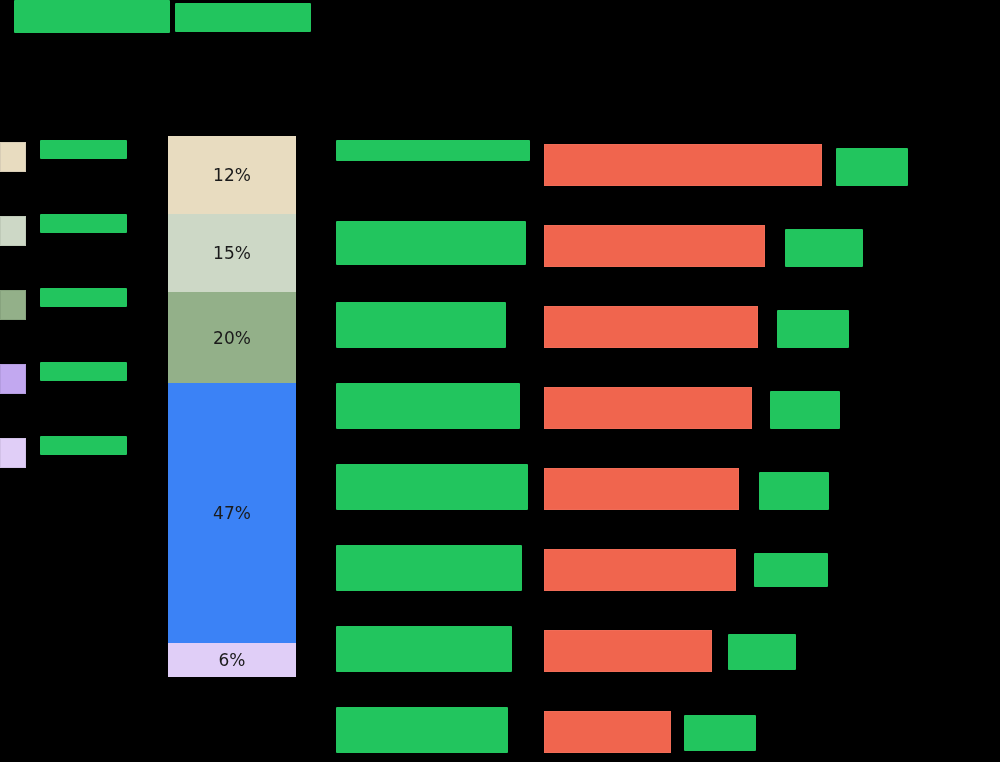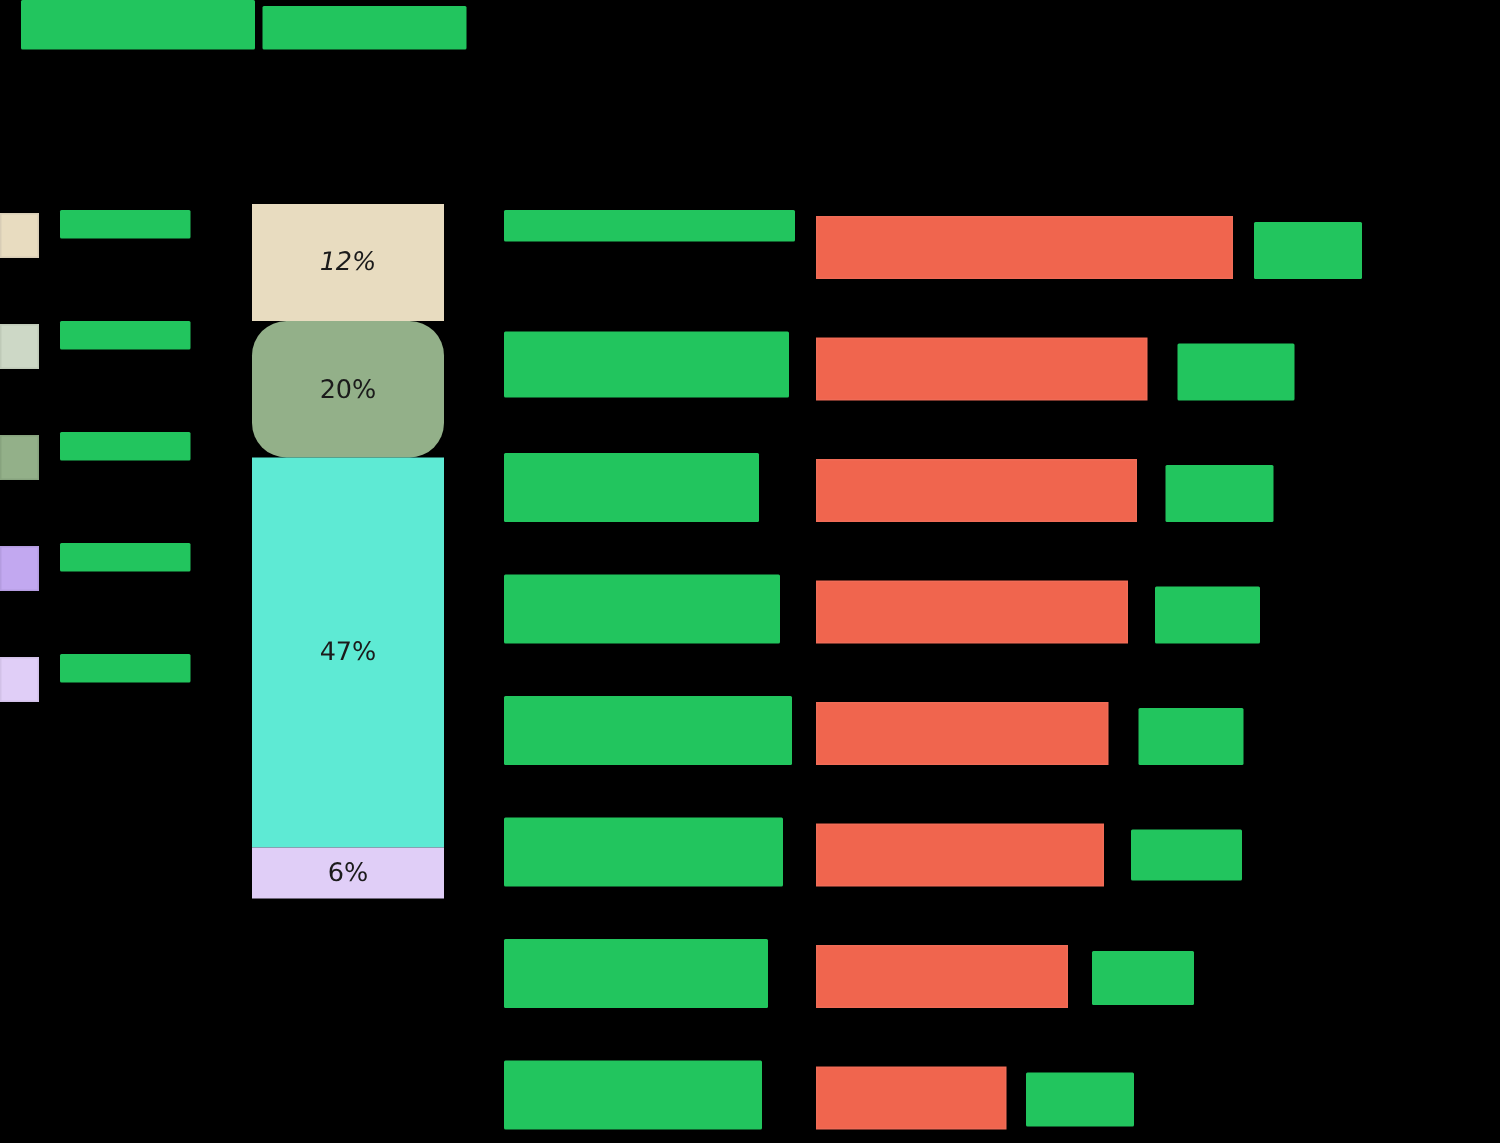--- a/index.html
+++ b/index.html
@@ -160,27 +160,30 @@
     <span class="legend-swatch" style="background:#C2A8F0;border:1px solid #b49ce0;"></span>
     <span class="redacted legend-label">[redacted]</span>
   </div>
   <div class="legend-item">
     <span class="legend-swatch" style="background:#E0CEF7;border:1px solid #d2c1e8;"></span>
     <span class="redacted legend-label">[redacted]</span>
   </div>
 </div>
 
 <div id="stacked-bar">
-  <div class="stack-seg" style="background:#E8DCC0;height:78px;font-style:italic;">
+  <div class="stack-seg" style="background:#E8DCC0;height:78px;">
     <span>12%</span>
   </div>
-  <div class="stack-seg" style="background:#93B089;height:91px;border-radius:23px;">
+  <div class="stack-seg" style="background:#CDD8C6;height:78px;">
+    <span>15%</span>
+  </div>
+  <div class="stack-seg" style="background:#93B089;height:91px;">
     <span>20%</span>
   </div>
-  <div class="stack-seg" style="background:#5eead4;height:260px;">
+  <div class="stack-seg" style="background:#3b82f6;height:260px;">
     <span>47%</span>
   </div>
   <div class="stack-seg" style="background:#E0CEF7;height:34px;">
     <span>6%</span>
   </div>
 </div>
 
 <div id="rows">
 
   <div class="row">

